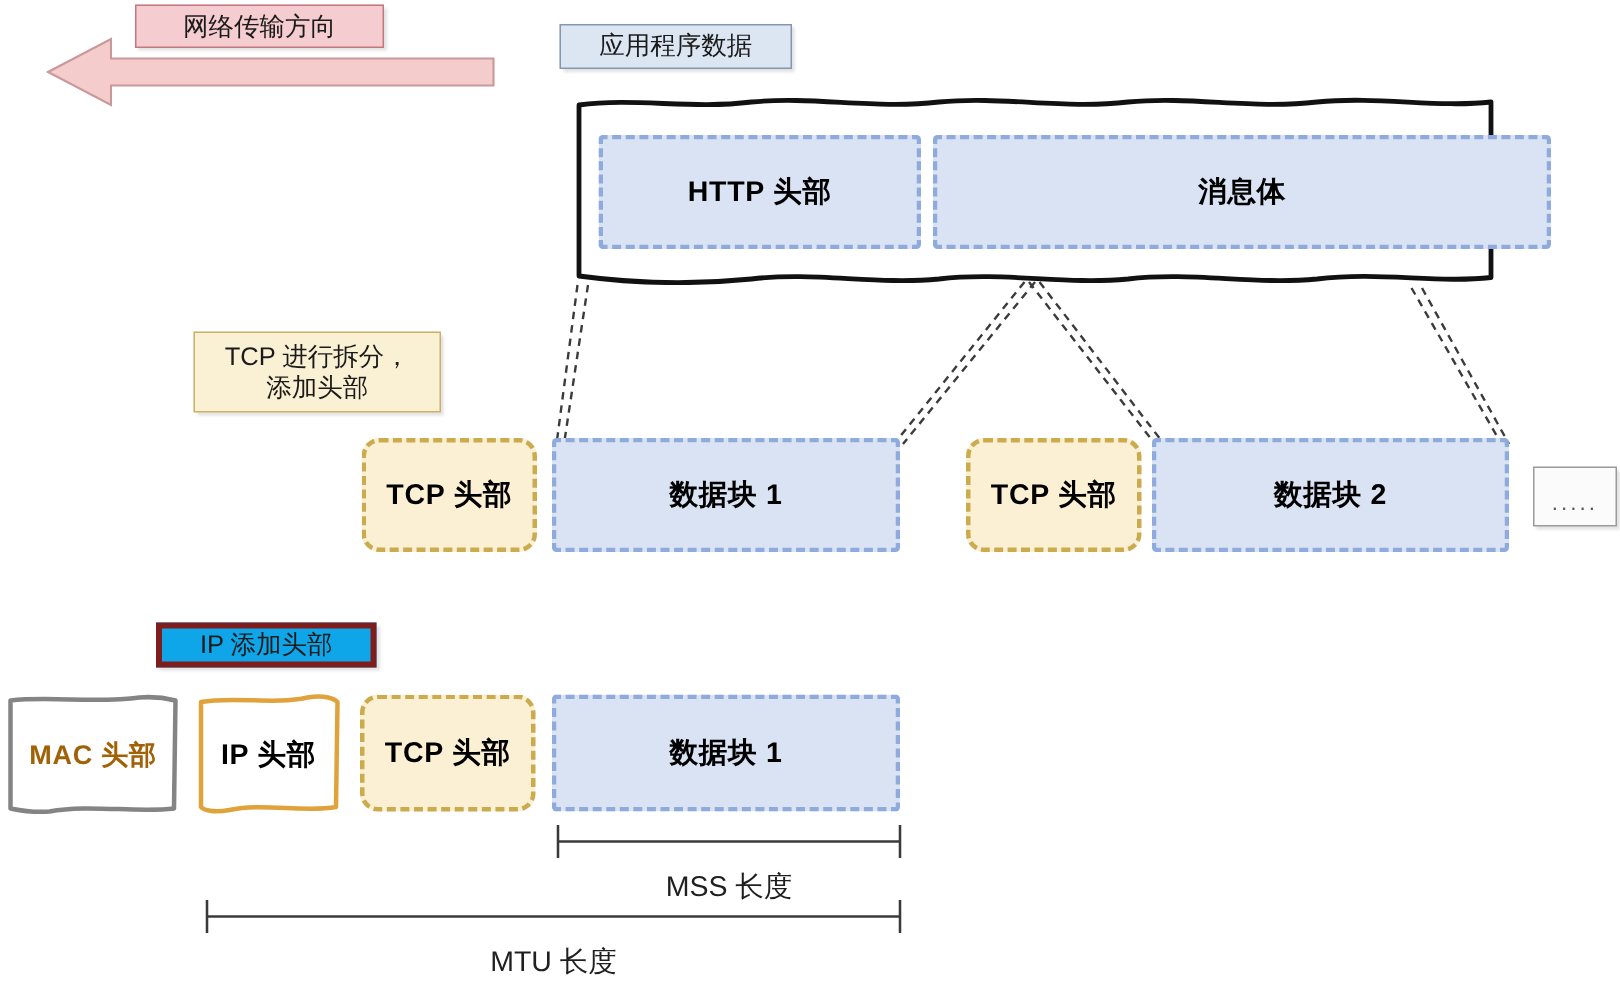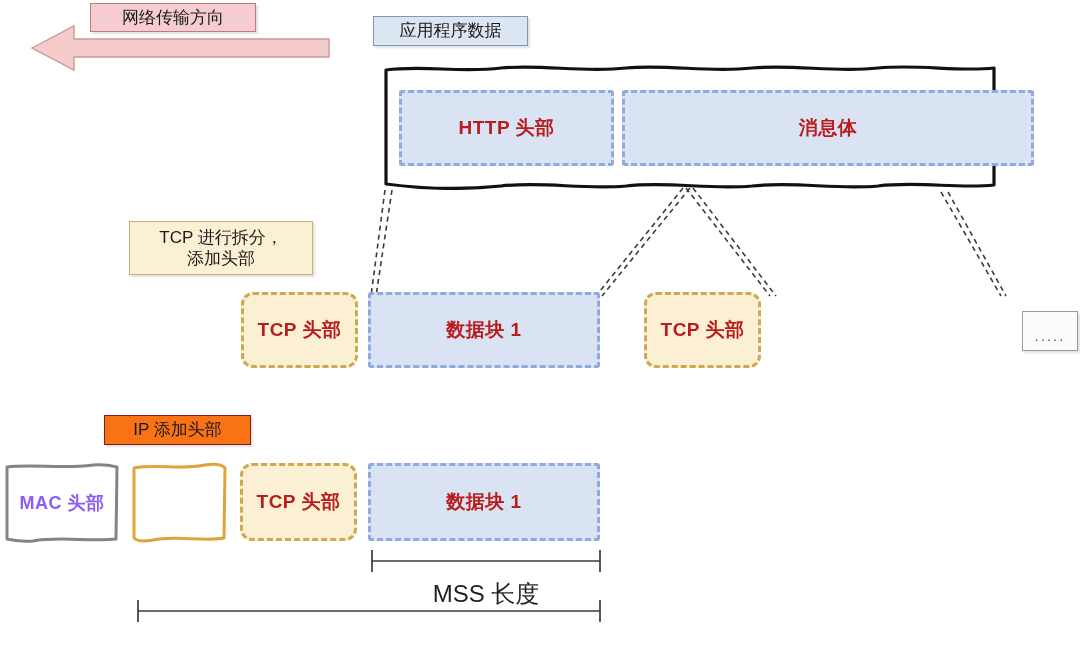--- a/index.html
+++ b/index.html
@@ -28,37 +28,37 @@
     text-align: center;
     font-size: 17px;
     line-height: 1.25;
     color: #1a1a1a;
     white-space: pre-line;
     box-shadow: 2px 2px 2px rgba(0,0,0,0.12);
   }
   .chip-pink  { background: #f5cdd0; border: 1px solid #c2787f; }
   .chip-blue  { background: #dce6f2; border: 1px solid #8497b0; }
   .chip-cream { background: #faf0d4; border: 1px solid #cbb06a; }
-  .chip-white { background: #f97316; border: 1px solid #7f1d1d; }
+  .chip-white { background: #0ea5e9; border: 4px solid #7f1d1d; }
 
   
   .arrow-shape {
     fill: #f4cccc;
     stroke: #c9989b;
     stroke-width: 1.4;
   }
 
   
   .blk {
     display: flex;
     align-items: center;
     justify-content: center;
     font-size: 19px;
     font-weight: bold;
-    color: #b91c1c;
+    color: #000000;
     letter-spacing: 0.5px;
   }
   .blk-data {
     background: #dae3f3;
     border: 3px dashed #8faadc;
     border-radius: 3px;
   }
   .blk-tcp {
     background: #fbf0d3;
     border: 3px dashed #cbab4e;
@@ -81,21 +81,21 @@
   .outer-wrap path { fill: none; stroke: #111111; stroke-width: 3.2; stroke-linejoin: round; stroke-linecap: round; }
 
   .hand-border path { fill: none; stroke-width: 3; stroke-linejoin: round; stroke-linecap: round; }
 
   
   .connector line { stroke: #3b3b3b; stroke-width: 1.6; stroke-dasharray: 5 4; }
 
   
   .measure line { stroke: #3a3a3a; stroke-width: 1.7; }
   .measure-label {
-    font-size: 24px;
+    font-size: 19px;
     color: #1f1f1f;
     text-align: center;
     white-space: nowrap;
   }
 </style>
 </head>
 <body>
 
 <div id="canvas">
 
@@ -134,55 +134,58 @@
 
     <line x1="683" y1="188" x2="596" y2="296"></line>
     <line x1="690" y1="188" x2="602" y2="296"></line>
     <line x1="686" y1="188" x2="770" y2="296"></line>
     <line x1="693" y1="188" x2="776" y2="296"></line>
 
     <line x1="941" y1="192" x2="1001" y2="296"></line>
     <line x1="948" y1="192" x2="1006" y2="296"></line>
   </svg>
 
-  <div class="abs chip chip-cream" style="left:129px; top:221px; width:184px; height:54px;">TCP 进行拆分，
+  <div class="abs chip chip-cream" style="left:129px; top:221px; width:165px; height:54px;">TCP 进行拆分，
 添加头部</div>
 
   <div class="abs blk blk-tcp" style="left:241px; top:292px; width:117px; height:76px;">TCP 头部</div>
 
   <div class="abs blk blk-data" style="left:368px; top:292px; width:232px; height:76px;">数据块 1</div>
 
   <div class="abs blk blk-tcp" style="left:644px; top:292px; width:117px; height:76px;">TCP 头部</div>
 
+  <div class="abs blk blk-data" style="left:768px; top:292px; width:238px; height:76px;">数据块 2</div>
 
   <div class="abs blk blk-ellipsis" style="left:1022px; top:311px; width:56px; height:40px;">.....</div>
 
   <div class="abs chip chip-white" style="left:104px; top:415px; width:147px; height:30px;">IP 添加头部</div>
 
   <svg class="abs hand-border" style="left:3px; top:462px; width:118px; height:82px;" viewBox="0 0 118 82" preserveAspectRatio="none">
     <path d="M 4 5 C 30 2, 62 7, 90 3 C 102 2, 110 4, 114 5
              L 113 77 C 88 80, 56 74, 30 79 C 18 80, 9 78, 4 77 Z" fill="#f6f6f6" stroke="#848484"></path>
   </svg>
-  <div class="abs blk" style="left:3px; top:462px; width:118px; height:82px; color:#8b5cf6; font-size:18px;">MAC 头部</div>
+  <div class="abs blk" style="left:3px; top:462px; width:118px; height:82px; color:#a16207; font-size:18px;">MAC 头部</div>
 
   <svg class="abs hand-border" style="left:129px; top:462px; width:100px; height:82px;" viewBox="0 0 100 82" preserveAspectRatio="none">
     <path d="M 5 6 C 26 2, 54 8, 76 3 C 88 1, 94 4, 96 6
              L 95 76 C 74 80, 46 73, 24 78 C 13 80, 7 78, 5 76 Z" fill="#fce3cd" stroke="#e0a33c"></path>
   </svg>
+  <div class="abs blk" style="left:129px; top:462px; width:100px; height:82px; font-size:19px;">IP 头部</div>
 
   <div class="abs blk blk-tcp" style="left:240px; top:463px; width:117px; height:78px;">TCP 头部</div>
 
   <div class="abs blk blk-data" style="left:368px; top:463px; width:232px; height:78px;">数据块 1</div>
 
   <svg class="abs measure" style="left:360px; top:548px; width:252px; height:26px;" viewBox="0 0 252 26">
     <line x1="12" y1="2" x2="12" y2="24"></line>
     <line x1="240" y1="2" x2="240" y2="24"></line>
     <line x1="12" y1="13" x2="240" y2="13"></line>
   </svg>
   <div class="abs measure-label" style="left:372px; top:578px; width:228px;">MSS 长度</div>
 
   <svg class="abs measure" style="left:126px; top:598px; width:486px; height:26px;" viewBox="0 0 486 26">
     <line x1="12" y1="2" x2="12" y2="24"></line>
     <line x1="474" y1="2" x2="474" y2="24"></line>
     <line x1="12" y1="13" x2="474" y2="13"></line>
   </svg>
+  <div class="abs measure-label" style="left:138px; top:628px; width:462px;">MTU 长度</div>
 
 </div>
 
 </body></html>

